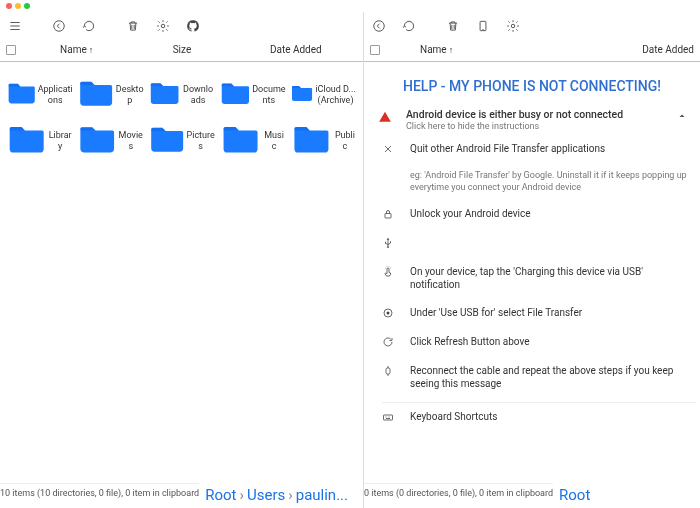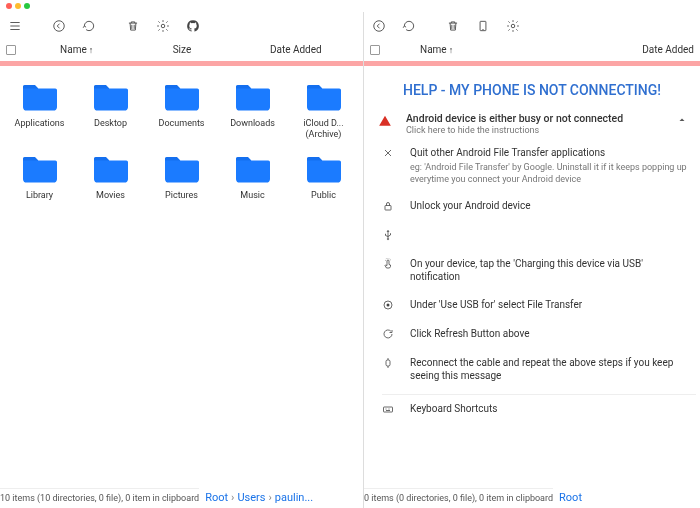--- a/index.html
+++ b/index.html
@@ -20,58 +20,58 @@
   .pane-right { flex: 1 1 auto; }
 
   
   .toolbar { display: flex; align-items: center; gap: 12px; padding: 4px 6px; height: 28px; }
   .tbtn { width: 18px; height: 18px; display: flex; align-items: center; justify-content: center; color: #444; cursor: pointer; }
   .tbtn svg { width: 14px; height: 14px; stroke: currentColor; fill: none; stroke-width: 1.5; }
   .tbtn.fill svg { fill: currentColor; stroke: none; }
   .spacer-sm { width: 2px; }
 
   
-  .cols { display: flex; align-items: center; padding: 4px 6px 6px 6px; border-bottom: 5px solid #fca5a5; font-size: 10px; color: #333; }
+  .cols { display: flex; align-items: center; padding: 4px 6px 6px 6px; border-bottom: 1px solid #fca5a5; font-size: 10px; color: #333; }
   .chk { width: 10px; height: 10px; border: 1px solid #999; border-radius: 1px; margin-right: 8px; }
   .col { display: flex; align-items: center; gap: 2px; white-space: nowrap; }
   .col.name { flex: 0 0 30%; justify-content: center; }
   .col.size { flex: 0 0 30%; justify-content: center; }
   .col.date { flex: 1; justify-content: center; }
   .pane-right .col.date { flex: 1; text-align: right; justify-content: flex-end; }
   .arrow-up { font-size: 9px; }
 
   
   .grid { flex: 1 1 auto; padding: 8px 4px; display: flex; flex-wrap: wrap; align-content: flex-start; }
-  .folder { width: 20%; display: flex; flex-direction: column; align-items: center; padding: 6px 2px; cursor: pointer; }
+  .folder { width: 20%; display: flex; flex-direction: row; align-items: center; padding: 6px 2px; cursor: pointer; }
   .folder-ico { width: 44px; height: 34px; }
   .folder-ico svg { width: 100%; height: 100%; }
   .folder-label { font-size: 9px; text-align: center; line-height: 1.2; margin-top: 4px; word-break: break-word; color: #333; }
 
   
   .right-body { flex: 1 1 auto; overflow-y: hidden; padding: 6px 4px 0 4px; }
   .help-link { color: #2f6fd0; text-align: center; font-size: 14px; padding: 10px 0; font-weight: 500; }
   .alert-head { display: flex; align-items: flex-start; gap: 12px; padding: 4px 6px 4px 10px; }
   .alert-ico { color: #d93025; flex: 0 0 16px; padding-top: 2px; }
   .alert-ico svg { width: 14px; height: 14px; fill: currentColor; }
   .alert-txt { flex: 1; }
   .alert-txt .t1 { font-size: 10.5px; font-weight: 500; color: #333; }
   .alert-txt .t2 { font-size: 9px; color: #777; }
   .chevron { width: 14px; color: #555; padding-top: 2px; }
   .chevron svg { width: 12px; height: 12px; fill: currentColor; }
 
   .step { display: flex; align-items: flex-start; gap: 14px; padding: 7px 6px 7px 14px; }
   .step-ico { flex: 0 0 14px; color: #444; padding-top: 1px; }
   .step-ico svg { width: 12px; height: 12px; stroke: currentColor; fill: none; stroke-width: 1.6; }
   .step-txt { flex: 1; font-size: 10px; color: #333; line-height: 1.35; }
-  .step-txt .sub { font-size: 9px; color: #777; margin-top: 1px; }
+  .step-txt .sub { font-size: 9px; color: #777; margin-top: 13px; }
   .divider { border-top: 1px solid #eee; margin: 4px 0 0 14px; }
 
   
   .status { font-size: 9px; color: #555; text-align: center; padding: 4px 0; border-top: 1px solid #eee; }
-  .crumb { font-size: 11px; color: #1a73e8; padding: 3px 6px 4px 6px; }
+  .crumb { font-size: 15px; color: #1a73e8; padding: 3px 6px 4px 6px; }
   .crumb .sep { color: #888; padding: 0 3px; }
   .bottom { display: flex; flex-direction: row; }
   .pane-right .status {  }
 </style>
 </head>
 <body>
 
 <div class="app">
 
   <div class="titlebar">
@@ -147,28 +147,28 @@
                 <path fill="#1b7bff" d="M4 8c0-1.1.9-2 2-2h12l4 4h20c1.1 0 2 .9 2 2v20c0 2.2-1.8 4-4 4H8c-2.2 0-4-1.8-4-4V8z"></path>
                 <path fill="#0a5fd6" d="M4 8c0-1.1.9-2 2-2h12l4 4H4V8z" opacity="0.4"></path>
               </svg></div>
                  <div class="folder-label">Desktop</div>
           </div>
           <div class="folder">
             <div class="folder-ico"><svg viewBox="0 0 48 40">
                 <path fill="#1b7bff" d="M4 8c0-1.1.9-2 2-2h12l4 4h20c1.1 0 2 .9 2 2v20c0 2.2-1.8 4-4 4H8c-2.2 0-4-1.8-4-4V8z"></path>
                 <path fill="#0a5fd6" d="M4 8c0-1.1.9-2 2-2h12l4 4H4V8z" opacity="0.4"></path>
               </svg></div>
+                 <div class="folder-label">Downloads</div>
+          </div>
+          <div class="folder">
+            <div class="folder-ico"><svg viewBox="0 0 48 40">
+                <path fill="#1b7bff" d="M4 8c0-1.1.9-2 2-2h12l4 4h20c1.1 0 2 .9 2 2v20c0 2.2-1.8 4-4 4H8c-2.2 0-4-1.8-4-4V8z"></path>
+                <path fill="#0a5fd6" d="M4 8c0-1.1.9-2 2-2h12l4 4H4V8z" opacity="0.4"></path>
+              </svg></div>
                  <div class="folder-label">Documents</div>
-          </div>
-          <div class="folder">
-            <div class="folder-ico"><svg viewBox="0 0 48 40">
-                <path fill="#1b7bff" d="M4 8c0-1.1.9-2 2-2h12l4 4h20c1.1 0 2 .9 2 2v20c0 2.2-1.8 4-4 4H8c-2.2 0-4-1.8-4-4V8z"></path>
-                <path fill="#0a5fd6" d="M4 8c0-1.1.9-2 2-2h12l4 4H4V8z" opacity="0.4"></path>
-              </svg></div>
-                 <div class="folder-label">Downloads</div>
           </div>
           <div class="folder">
             <div class="folder-ico"><svg viewBox="0 0 48 40">
                 <path fill="#1b7bff" d="M4 8c0-1.1.9-2 2-2h12l4 4h20c1.1 0 2 .9 2 2v20c0 2.2-1.8 4-4 4H8c-2.2 0-4-1.8-4-4V8z"></path>
                 <path fill="#0a5fd6" d="M4 8c0-1.1.9-2 2-2h12l4 4H4V8z" opacity="0.4"></path>
               </svg></div>
                  <div class="folder-label">iCloud D... (Archive)</div>
           </div>
           <div class="folder">
             <div class="folder-ico"><svg viewBox="0 0 48 40">

